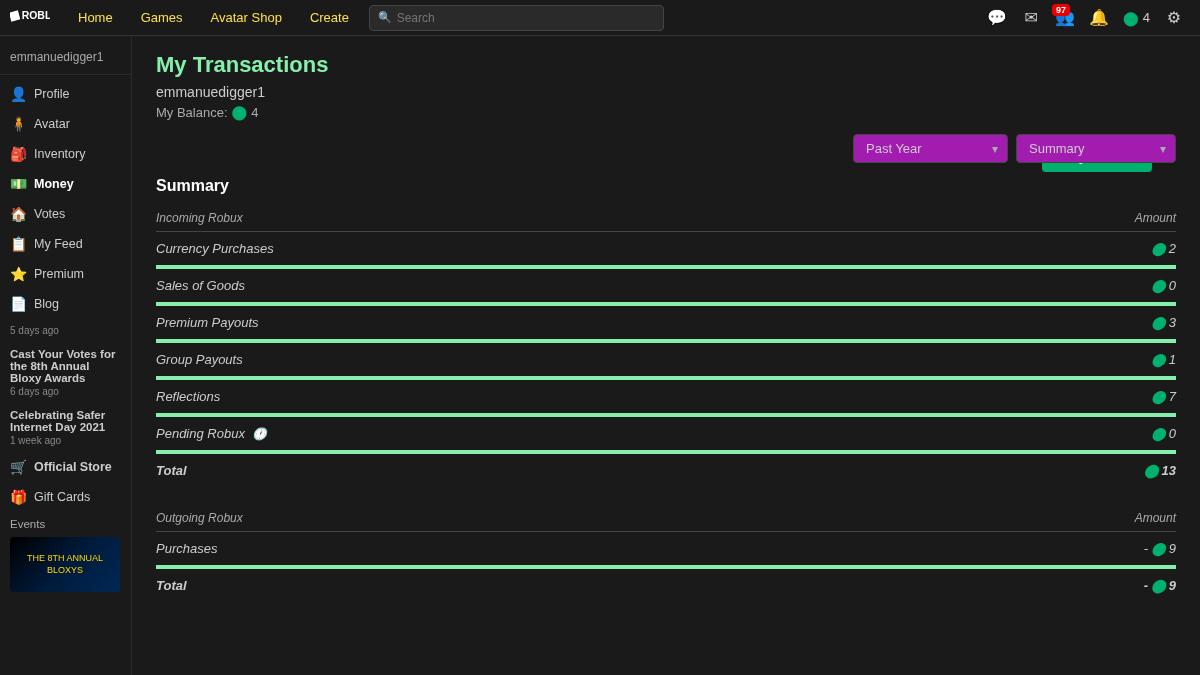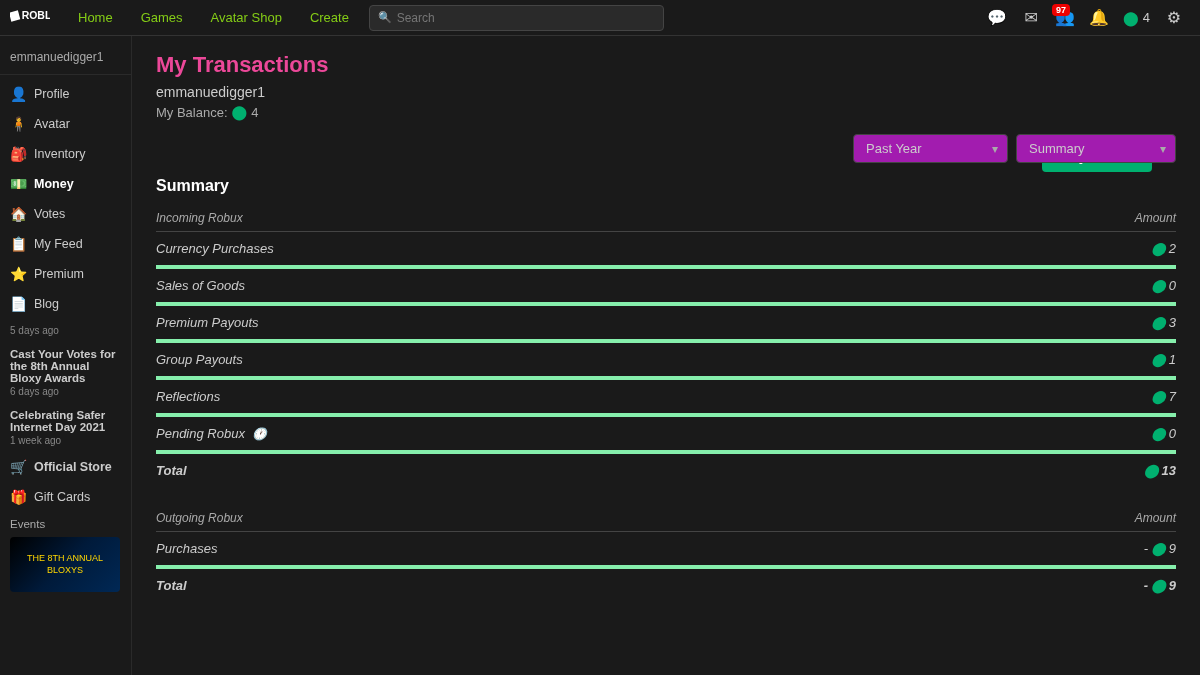--- a/index.html
+++ b/index.html
@@ -13,21 +13,21 @@
       display: flex;
       align-items: center;
       padding: 0 10px;
       gap: 0;
     }
     .nav-logo {
       margin-right: 14px;
     }
     .nav-logo svg { width: 40px; height: 16px; fill: white; }
     .nav-link {
-      color: #84cc16;
+      color: #fde047;
       text-decoration: none;
       padding: 0 14px;
       height: 27px;
       display: flex;
       align-items: center;
       font-size: 13px;
       cursor: pointer;
     }
     .nav-search {
       margin-left: 6px;
@@ -144,21 +144,21 @@
       text-transform: uppercase; line-height: 1.3;
     }
 
     
     .main {
       flex: 1;
       padding: 16px 24px;
       overflow-y: auto;
       background: #1a1a1a;
     }
-    .page-title { font-size: 22px; color: #ec4899; font-weight: bold; margin-bottom: 6px; }
+    .page-title { font-size: 22px; color: #86efac; font-weight: bold; margin-bottom: 6px; }
     .page-username { font-size: 14px; color: #ccc; margin-bottom: 4px; }
     .page-balance { font-size: 13px; color: #aaa; display: flex; align-items: center; gap: 4px; margin-bottom: 14px; }
     .balance-icon { color: #00b06f; font-size: 14px; }
 
     
     .filters-row {
       display: flex; justify-content: flex-end; gap: 8px; margin-bottom: 14px;
     }
     .filter-select {
       background: #a21caf;

